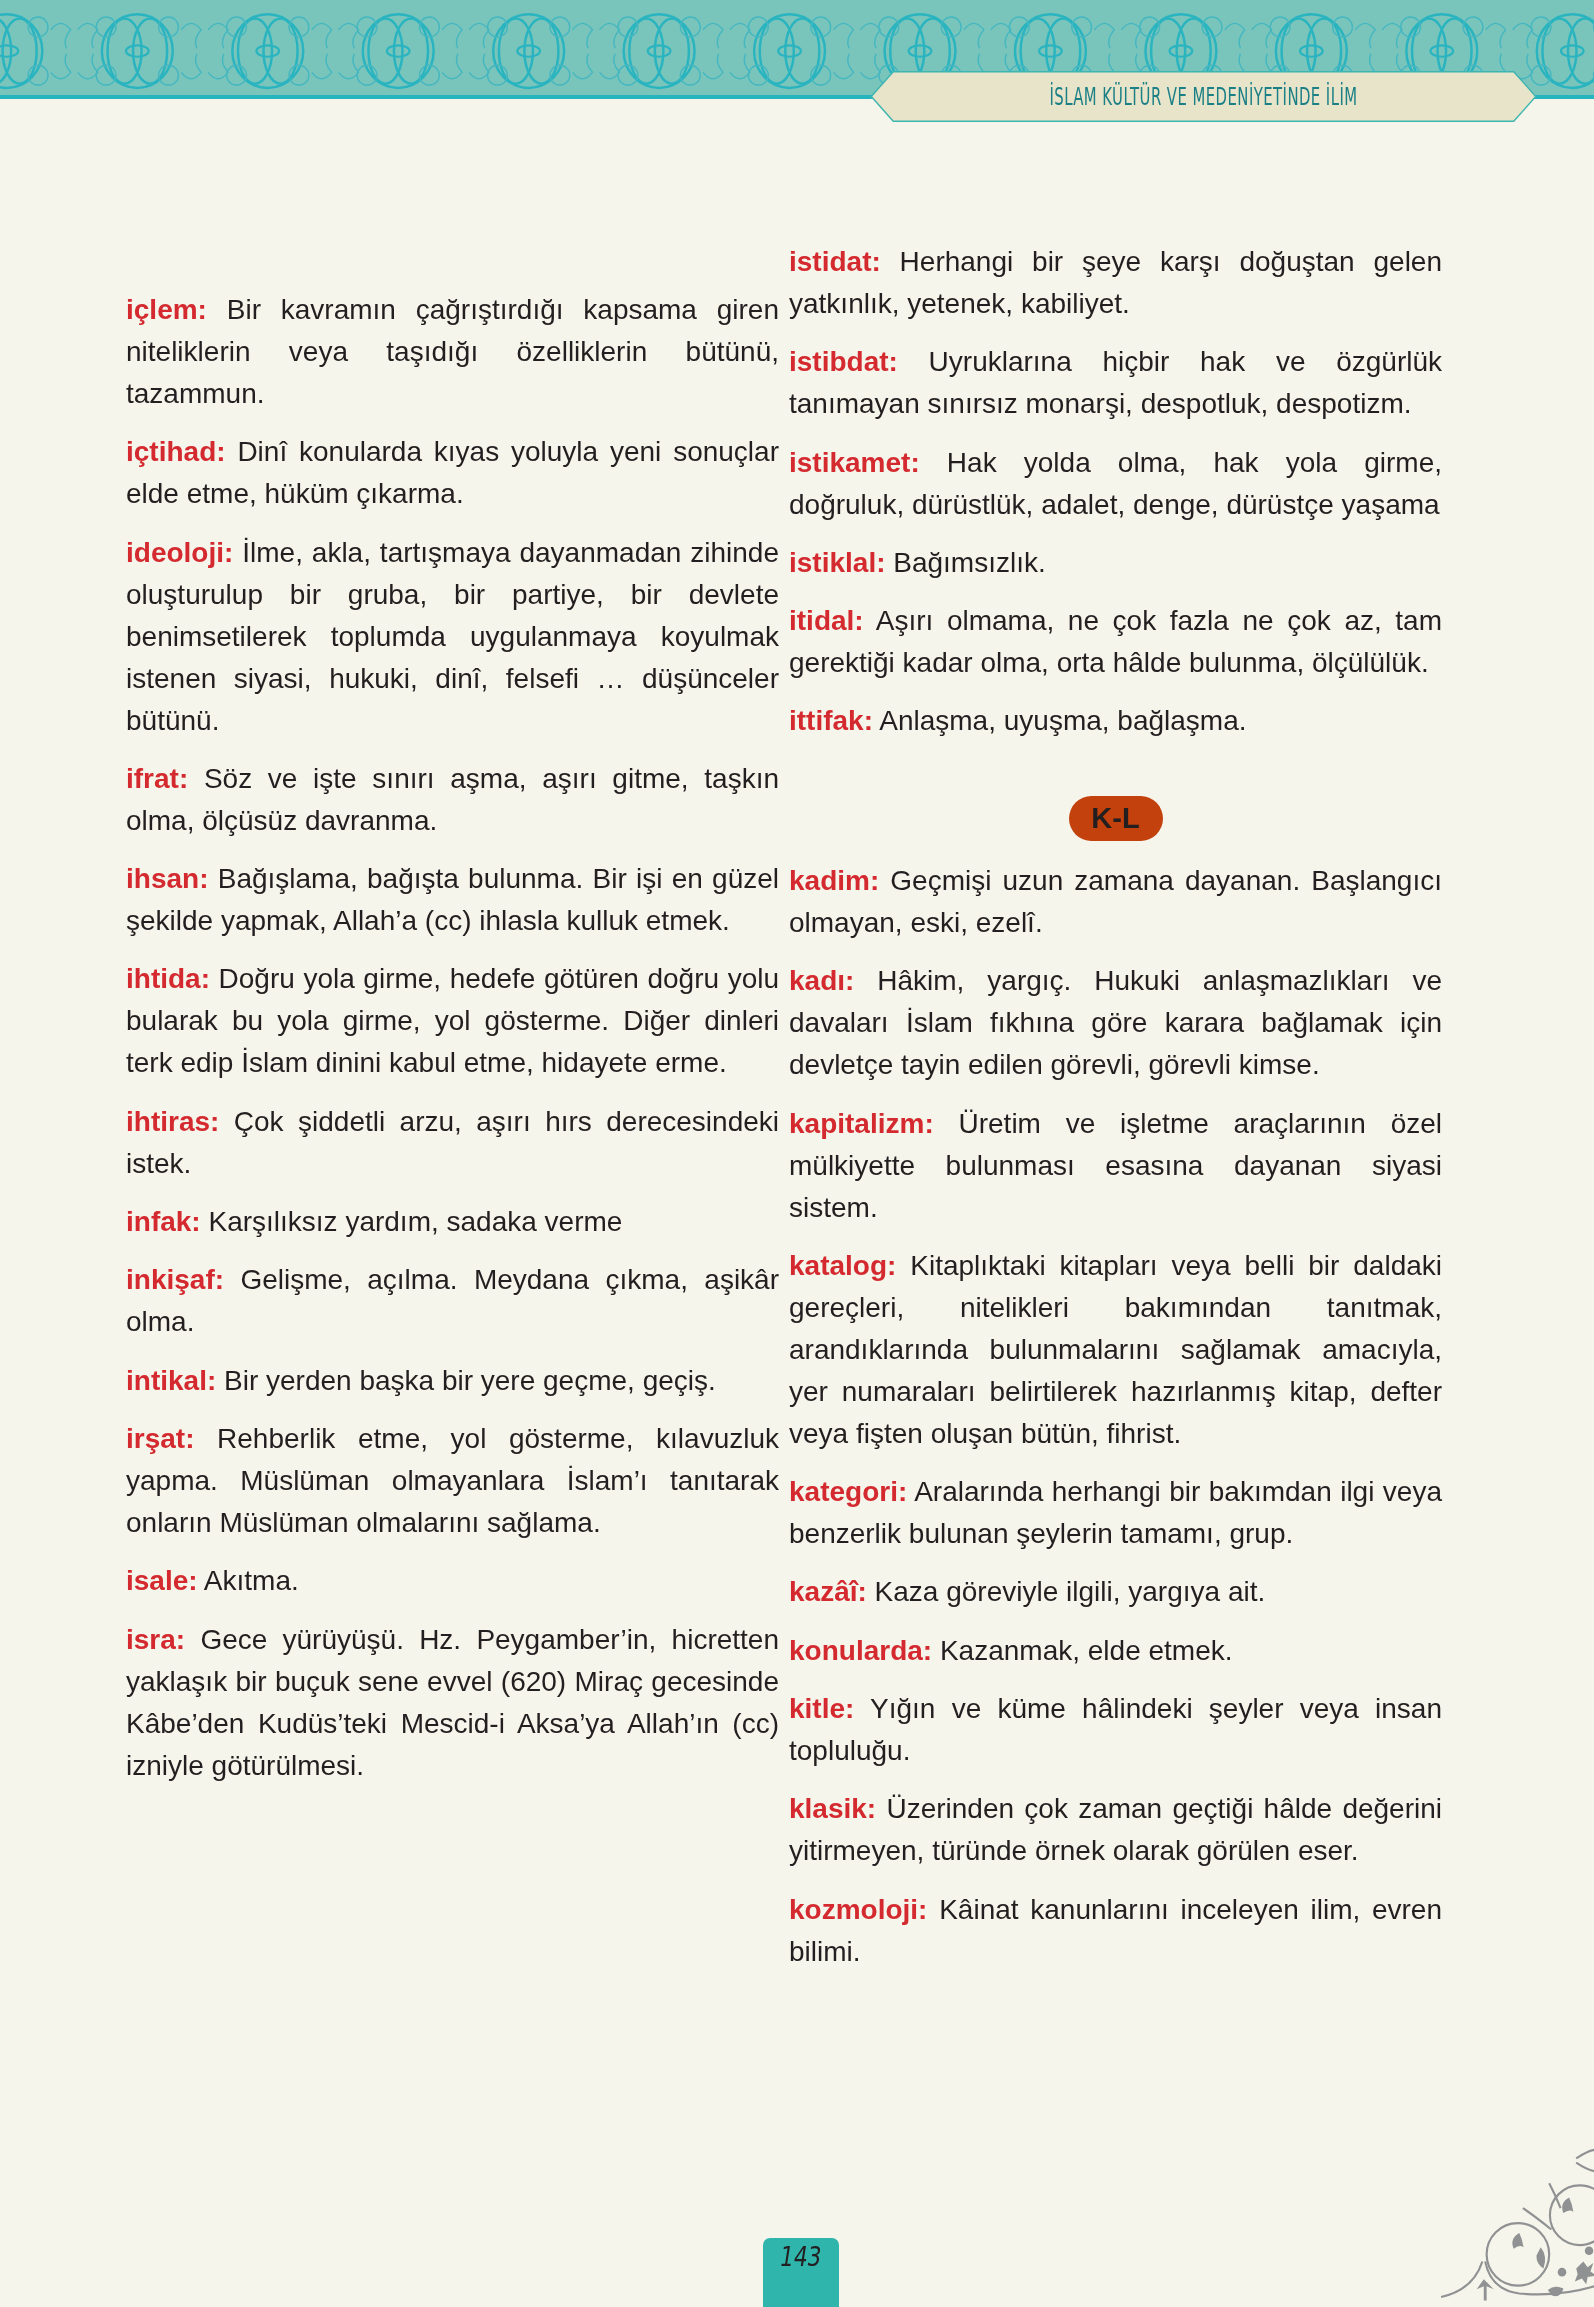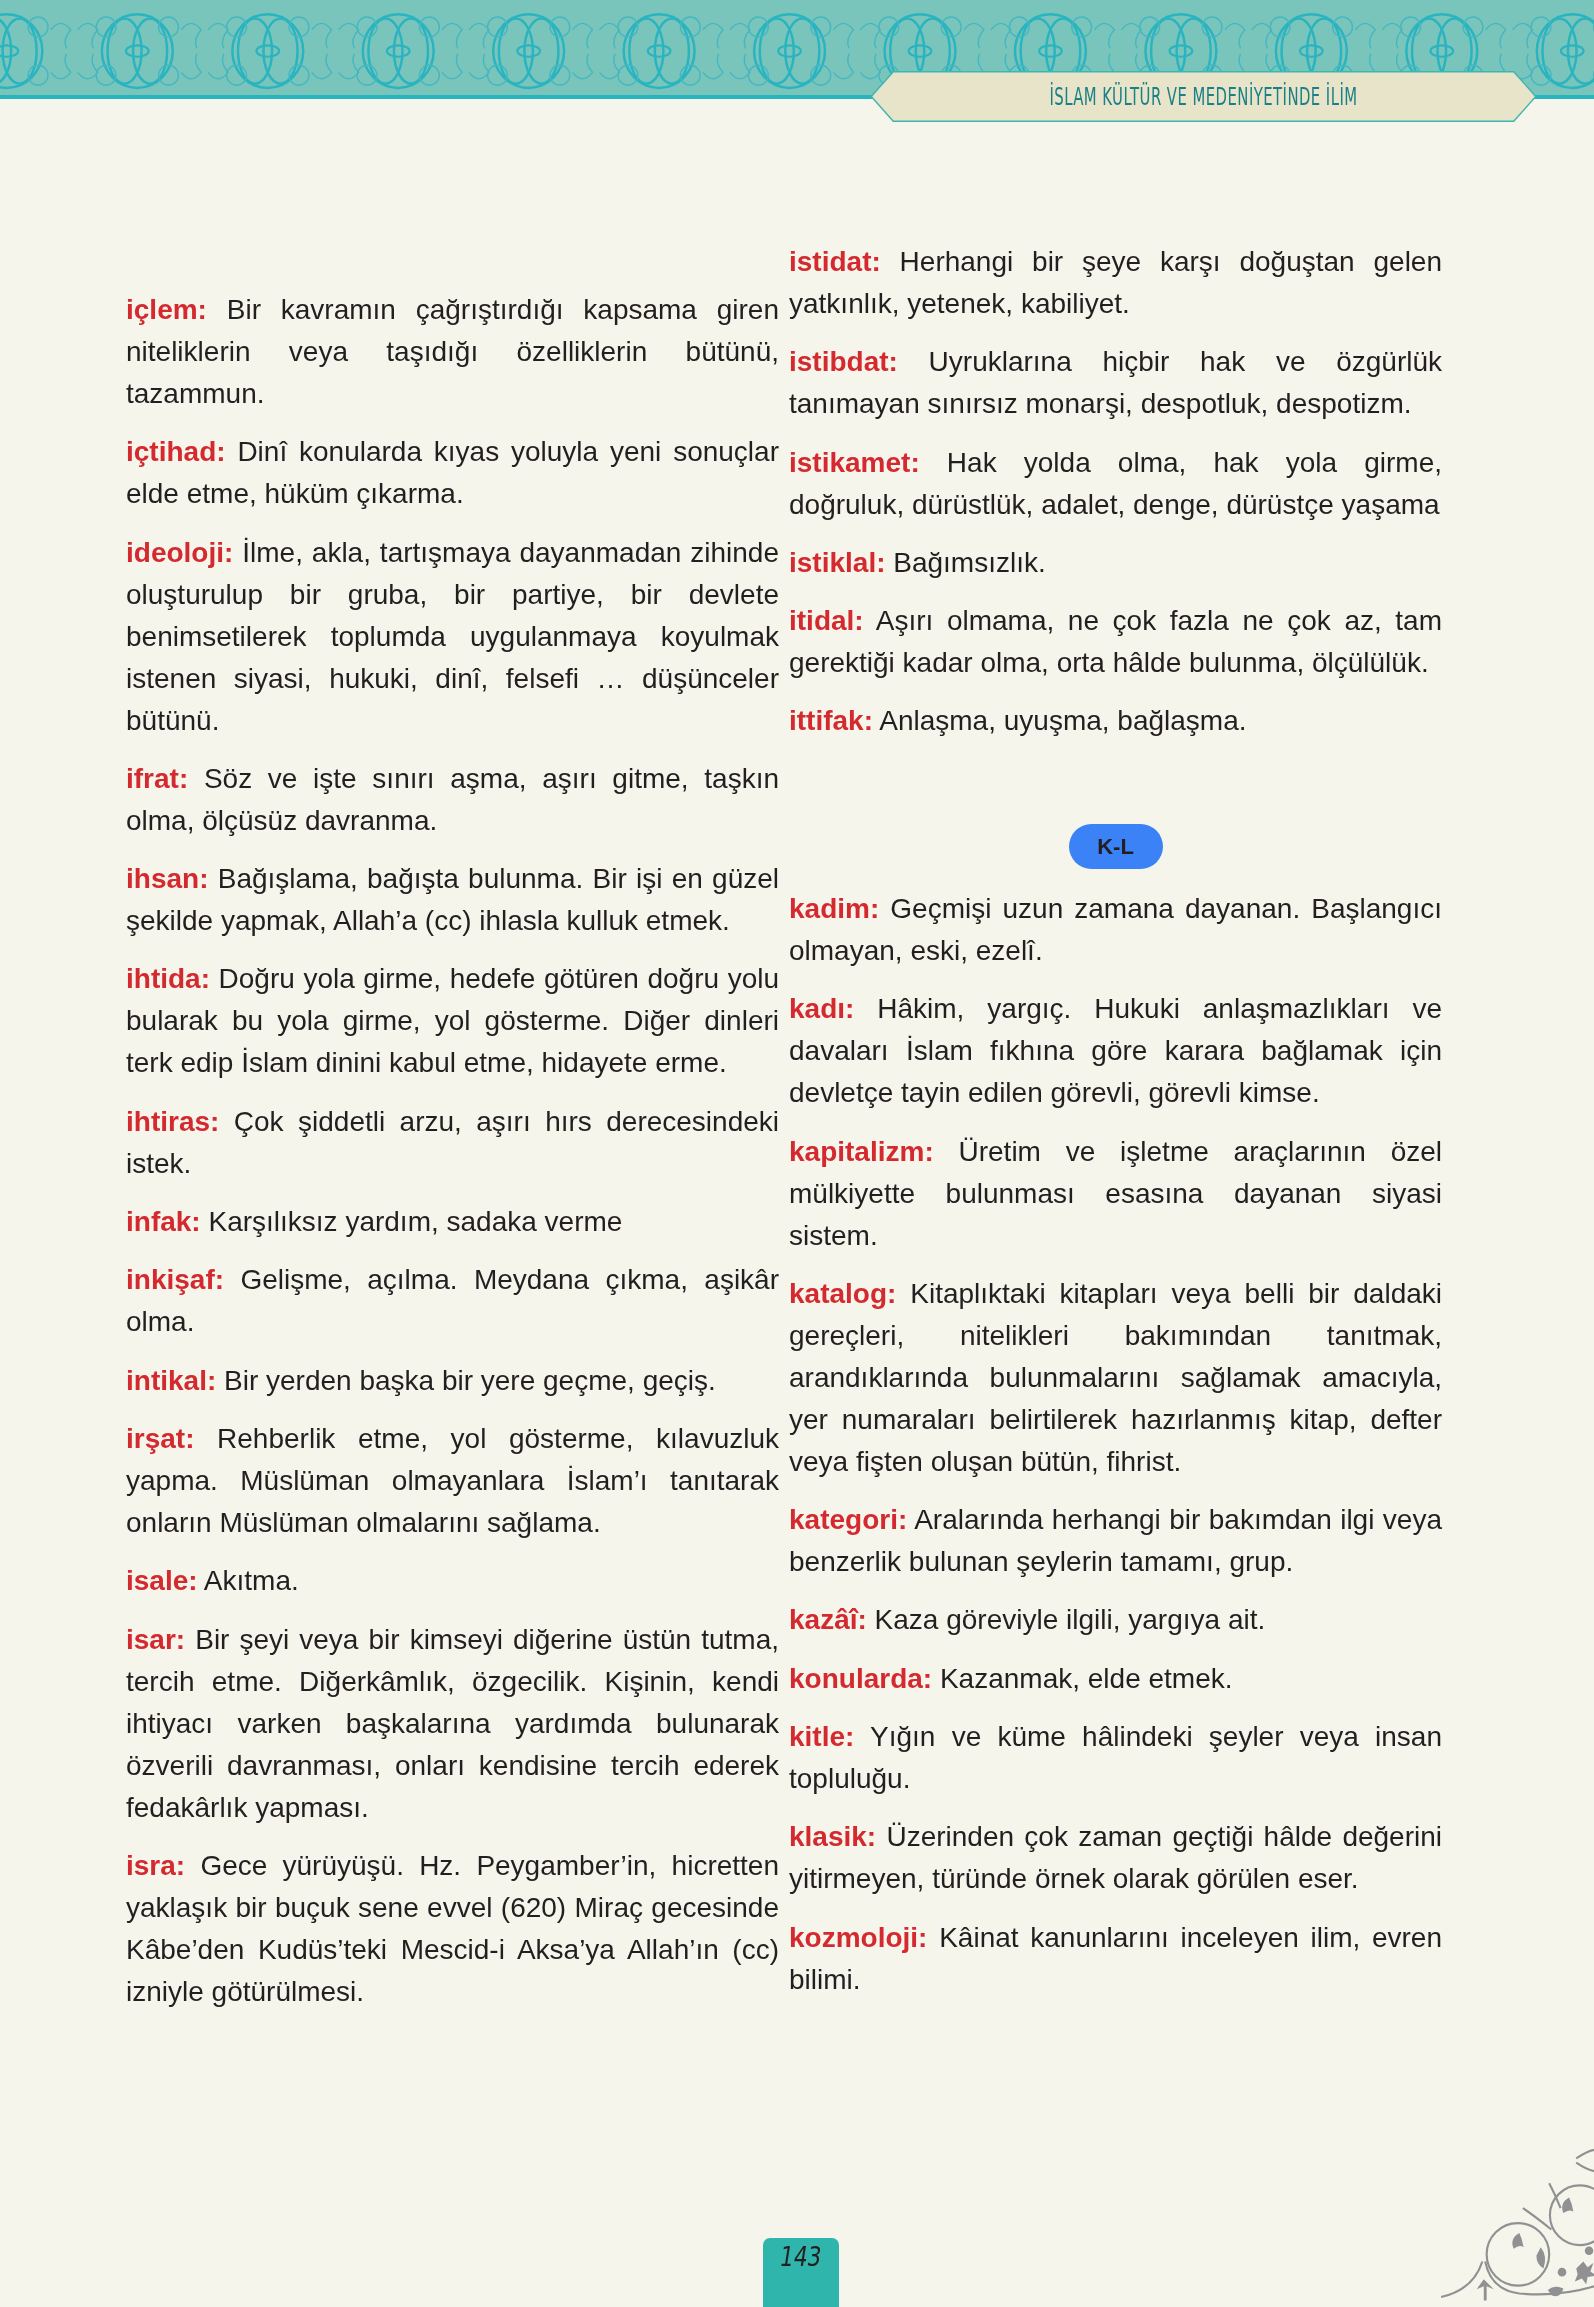--- a/index.html
+++ b/index.html
@@ -46,24 +46,24 @@
   }
   .term {
     color: #d42a2f; font-weight: bold;
   }
   .section-pill-wrap {
     display: flex; justify-content: center;
     margin: 54px 0 18.5px 0;
   }
   .section-pill {
     width: 94px; height: 45px; border-radius: 23px;
-    background: #3b82f6;
+    background: #c2410c;
     display: flex; align-items: center; justify-content: center;
     font-family: "Liberation Sans", sans-serif; font-weight: bold;
-    font-size: 22px; color: #231f20; margin-top: 28px;
+    font-size: 29px; color: #231f20;
   }
   .page-tab {
     position: absolute; left: 763px; top: 2238px; width: 76px; height: 78px;
     background: #2fb5ab; border-radius: 7px 7px 0 0;
   }
   .page-number {
     position: absolute; left: 0; top: 2.8px; width: 76px; text-align: center;
     font-family: "DejaVu Sans", sans-serif; font-style: italic;
     font-size: 27px; color: #231f20;
     transform: scaleX(0.8);
@@ -123,21 +123,20 @@
   <p class="entry"><span class="term">ideoloji:</span> <span>İlme, akla, tartışmaya dayanmadan zihinde oluşturulup bir gruba, bir partiye, bir devlete benimsetilerek toplumda uygulanmaya koyulmak istenen siyasi, hukuki, dinî, felsefi … düşünceler bütünü.</span></p>
   <p class="entry"><span class="term">ifrat:</span> <span>Söz ve işte sınırı aşma, aşırı gitme, taşkın olma, ölçüsüz davranma.</span></p>
   <p class="entry"><span class="term">ihsan:</span> <span>Bağışlama, bağışta bulunma. Bir işi en güzel şekilde yapmak, Allah’a (cc) ihlasla kulluk etmek.</span></p>
   <p class="entry"><span class="term">ihtida:</span> <span>Doğru yola girme, hedefe götüren doğru yolu bularak bu yola girme, yol gösterme. Diğer dinleri terk edip İslam dinini kabul etme, hidayete erme.</span></p>
   <p class="entry"><span class="term">ihtiras:</span> <span>Çok şiddetli arzu, aşırı hırs derecesindeki istek.</span></p>
   <p class="entry"><span class="term">infak:</span> <span>Karşılıksız yardım, sadaka verme</span></p>
   <p class="entry"><span class="term">inkişaf:</span> <span>Gelişme, açılma. Meydana çıkma, aşikâr olma.</span></p>
   <p class="entry"><span class="term">intikal:</span> <span>Bir yerden başka bir yere geçme, geçiş.</span></p>
   <p class="entry"><span class="term">irşat:</span> <span>Rehberlik etme, yol gösterme, kılavuzluk yapma. Müslüman olmayanlara İslam’ı tanıtarak onların Müslüman olmalarını sağlama.</span></p>
   <p class="entry"><span class="term">isale:</span> <span>Akıtma.</span></p>
-  <p class="entry"><span class="term">isar:</span> <span>Bir şeyi veya bir kimseyi diğerine üstün tutma, tercih etme. Diğerkâmlık, özgecilik. Kişinin, kendi ihtiyacı varken başkalarına yardımda bulunarak özverili davranması, onları kendisine tercih ederek fedakârlık yapması.</span></p>
   <p class="entry"><span class="term">isra:</span> <span>Gece yürüyüşü. Hz. Peygamber’in, hicretten yaklaşık bir buçuk sene evvel (620) Miraç gecesinde Kâbe’den Kudüs’teki Mescid-i Aksa’ya Allah’ın (cc) izniyle götürülmesi.</span></p>
 </div>
 
 <div class="column col-right">
   <p class="entry"><span class="term">istidat:</span> <span>Herhangi bir şeye karşı doğuştan gelen yatkınlık, yetenek, kabiliyet.</span></p>
   <p class="entry"><span class="term">istibdat:</span> <span>Uyruklarına hiçbir hak ve özgürlük tanımayan sınırsız monarşi, despotluk, despotizm.</span></p>
   <p class="entry"><span class="term">istikamet:</span> <span>Hak yolda olma, hak yola girme, doğruluk, dürüstlük, adalet, denge, dürüstçe yaşama</span></p>
   <p class="entry"><span class="term">istiklal:</span> <span>Bağımsızlık.</span></p>
   <p class="entry"><span class="term">itidal:</span> <span>Aşırı olmama, ne çok fazla ne çok az, tam gerektiği kadar olma, orta hâlde bulunma, ölçülülük.</span></p>
   <p class="entry"><span class="term">ittifak:</span> <span>Anlaşma, uyuşma, bağlaşma.</span></p>

